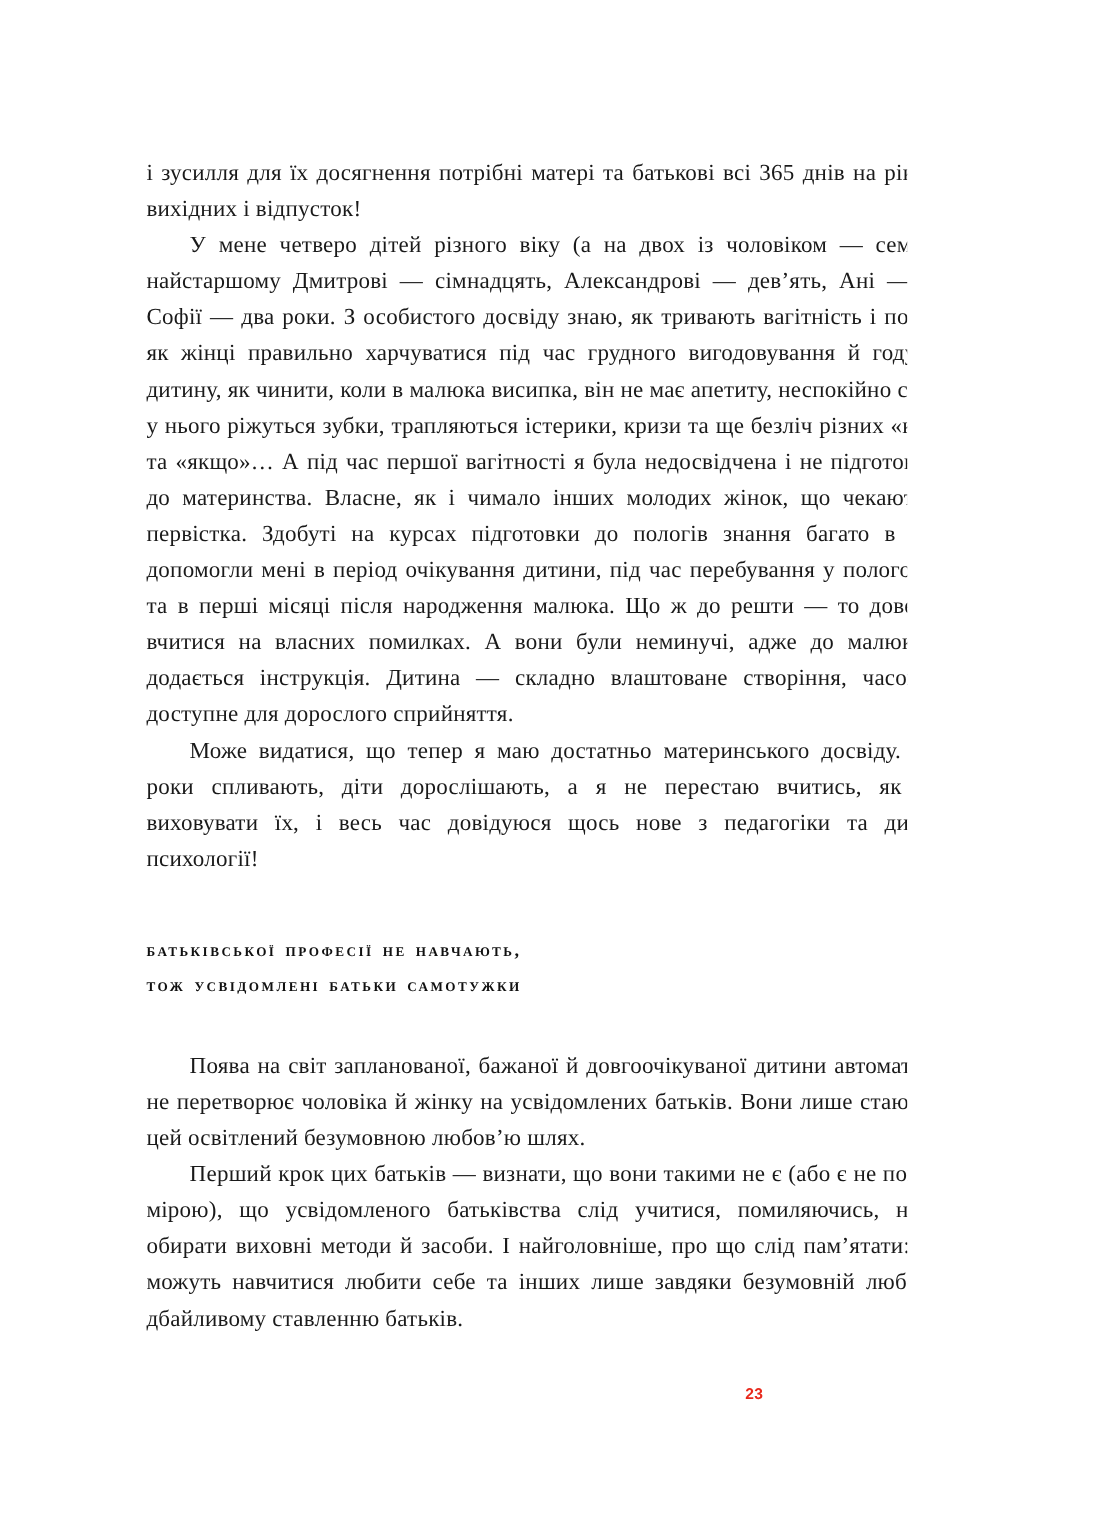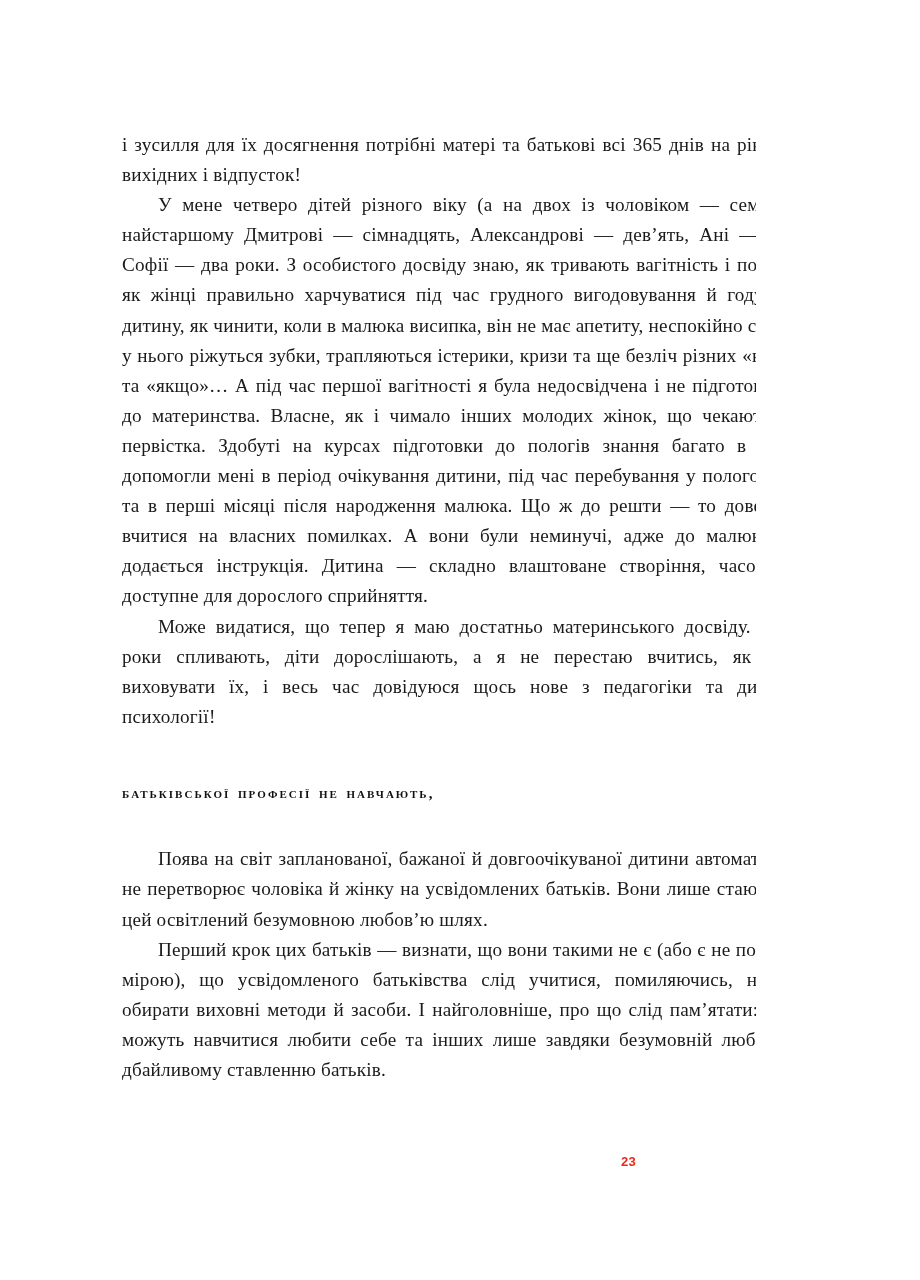--- a/index.html
+++ b/index.html
@@ -94,20 +94,21 @@
     <p class="para">і зусилля для їх досягнення потрібні матері та батькові всі 365 днів на рік, без вихідних і відпусток!</p>
 
     <p class="para indent">У мене четверо дітей різного віку (а на двох із чоловіком — семеро): найстаршому Дмитрові — сімнадцять, Александрові — дев’ять, Ані — сім, Софії — два роки. З особистого досвіду знаю, як тривають вагітність і пологи, як жінці правильно харчуватися під час грудного вигодовування й годувати дитину, як чинити, коли в малюка висипка, він не має апетиту, неспокійно спить, у нього ріжуться зубки, трапляються істерики, кризи та ще безліч різних «коли» та «якщо»… А під час першої вагітності я була недосвідчена і не підготовлена до материнства. Власне, як і чимало інших молодих жінок, що чекають на первістка. Здобуті на курсах підготовки до пологів знання багато в чому допомогли мені в період очікування дитини, під час перебування у пологовому та в перші місяці після народження малюка. Що ж до решти — то довелося вчитися на власних помилках. А вони були неминучі, адже до малюка не додається інструкція. Дитина — складно влаштоване створіння, часом не доступне для дорослого сприйняття.</p>
 
     <p class="para indent">Може видатися, що тепер я маю достатньо материнського досвіду. Втім роки спливають, діти дорослішають, а я не перестаю вчитись, як слід виховувати їх, і весь час довідуюся щось нове з педагогіки та дитячої психології!</p>
 
     <div class="gap-before-heading"></div>
 
     <div class="heading">
       <span class="ln">Батьківської професії не навчають,</span>
+      <span class="ln">тож усвідомлені батьки самотужки</span>
     </div>
 
     <div class="gap-after-heading"></div>
 
 
     <p class="para indent">Поява на світ запланованої, бажаної й довгоочікуваної дитини автоматично не перетворює чоловіка й жінку на усвідомлених батьків. Вони лише стають на цей освітлений безумовною любов’ю шлях.</p>
 
     <p class="para indent">Перший крок цих батьків — визнати, що вони такими не є (або є не повною мірою), що усвідомленого батьківства слід учитися, помиляючись, надалі обирати виховні методи й засоби. І найголовніше, про що слід пам’ятати: діти можуть навчитися любити себе та інших лише завдяки безумовній любові й дбайливому ставленню батьків.</p>
 
   </div>

